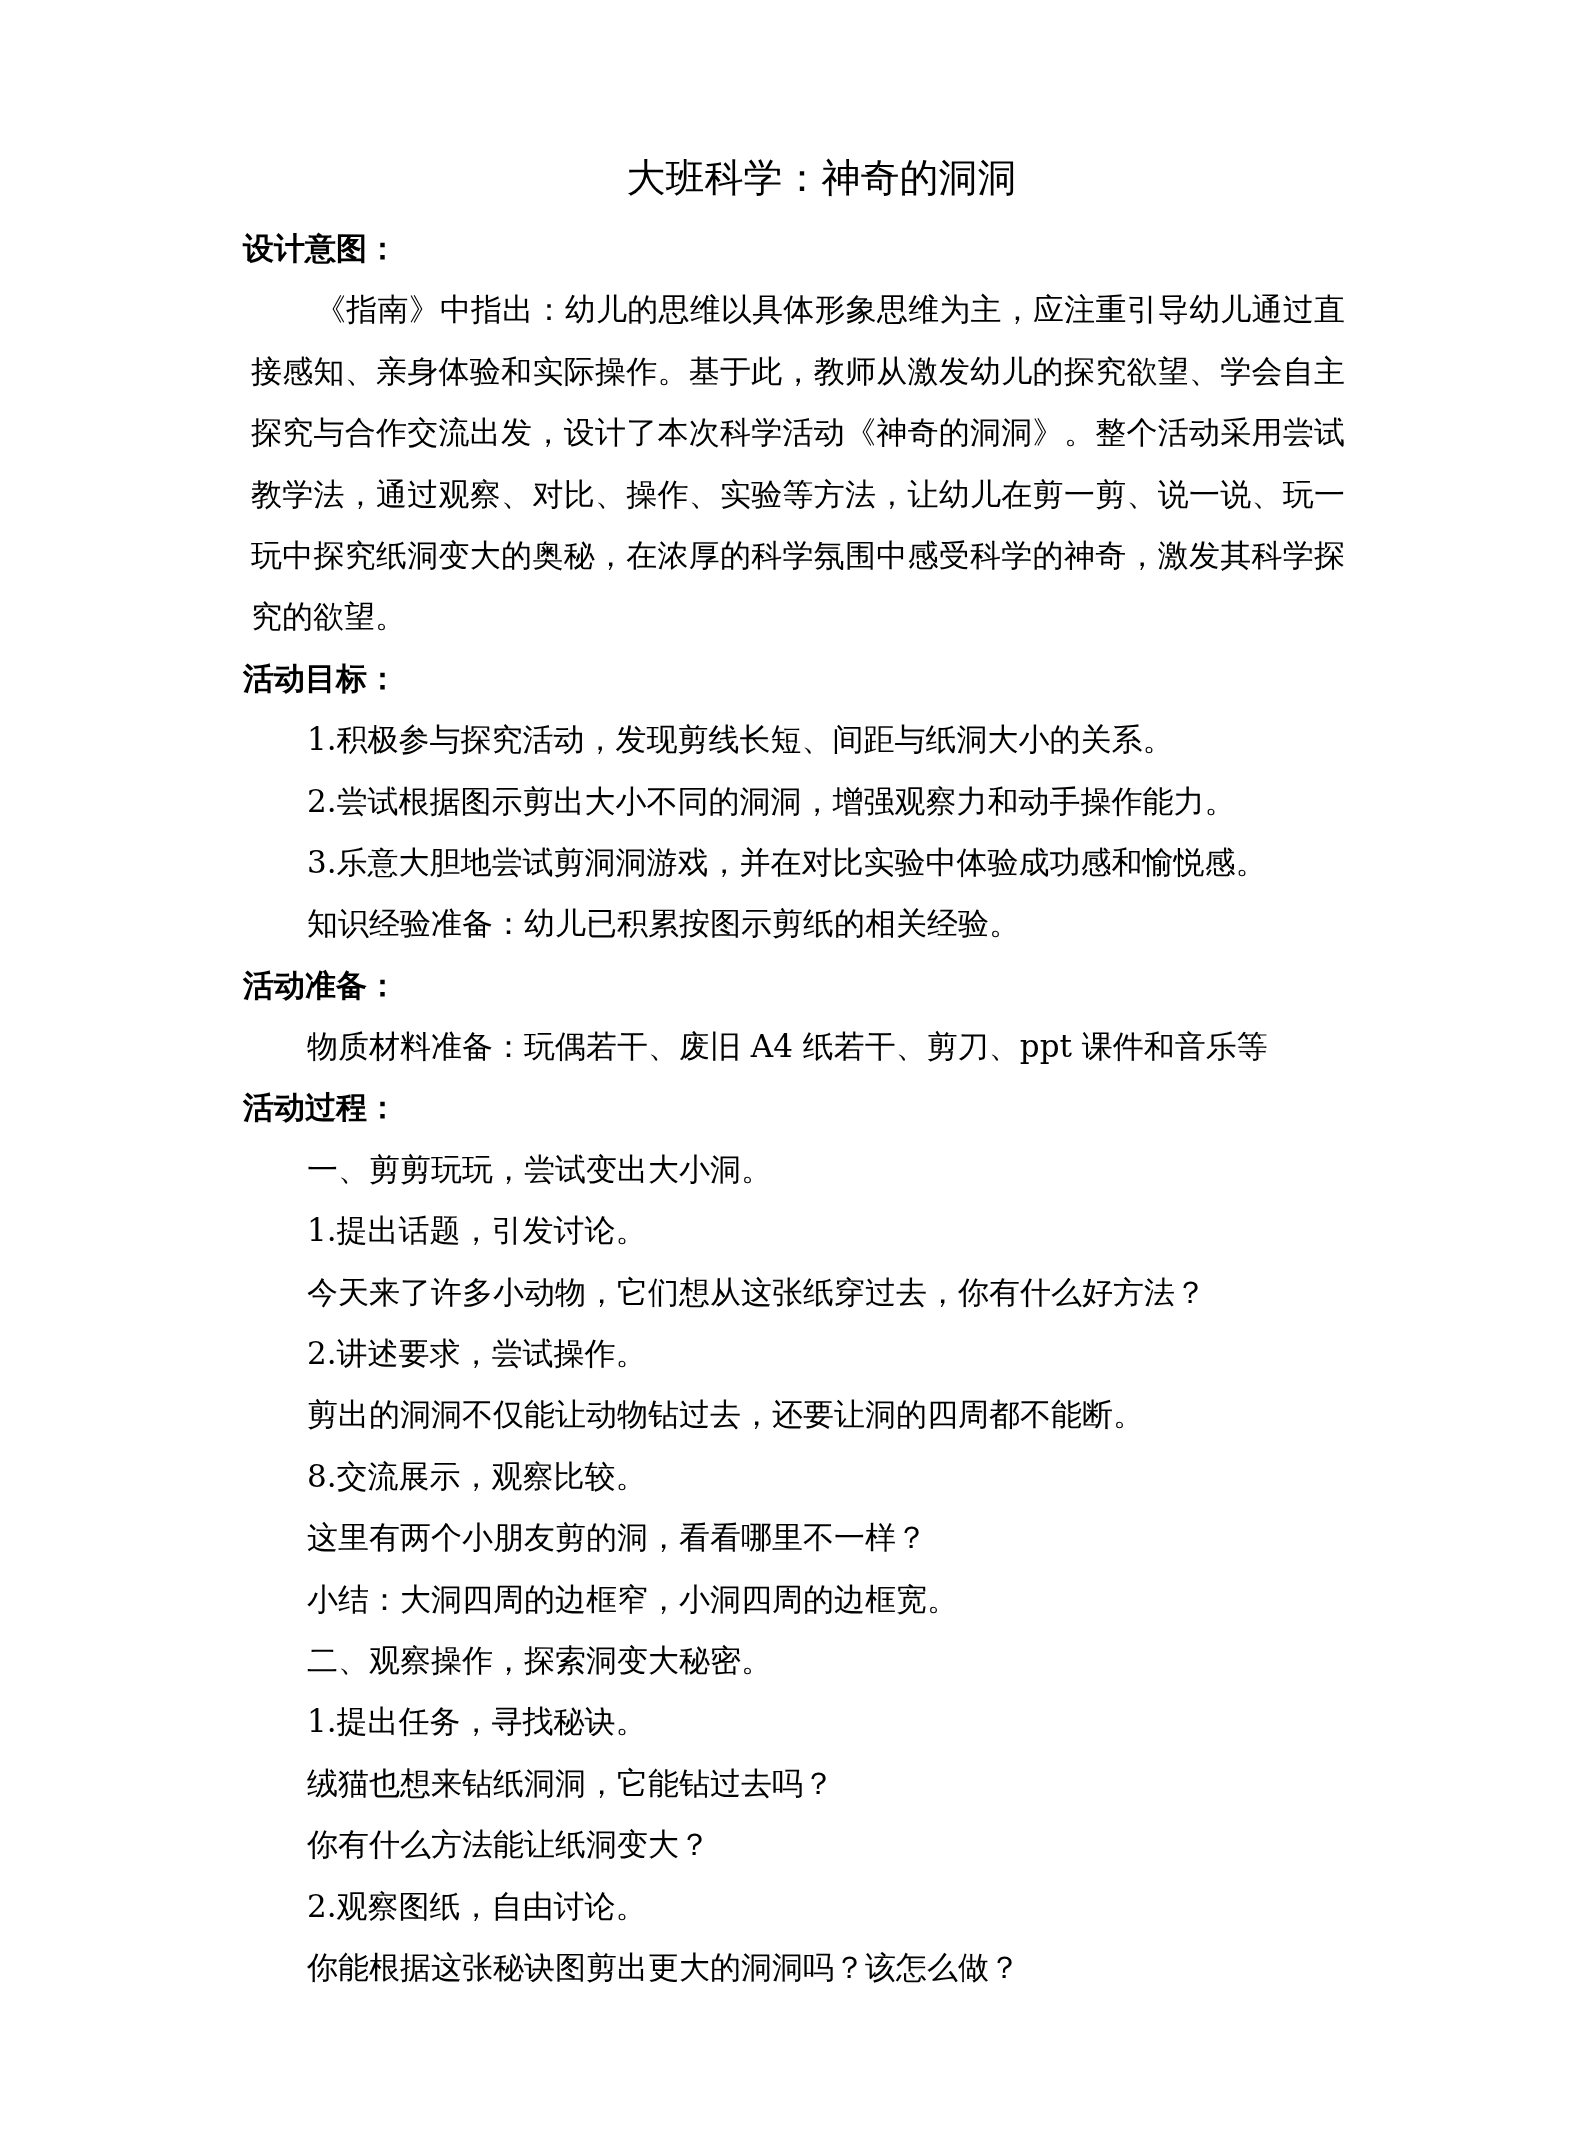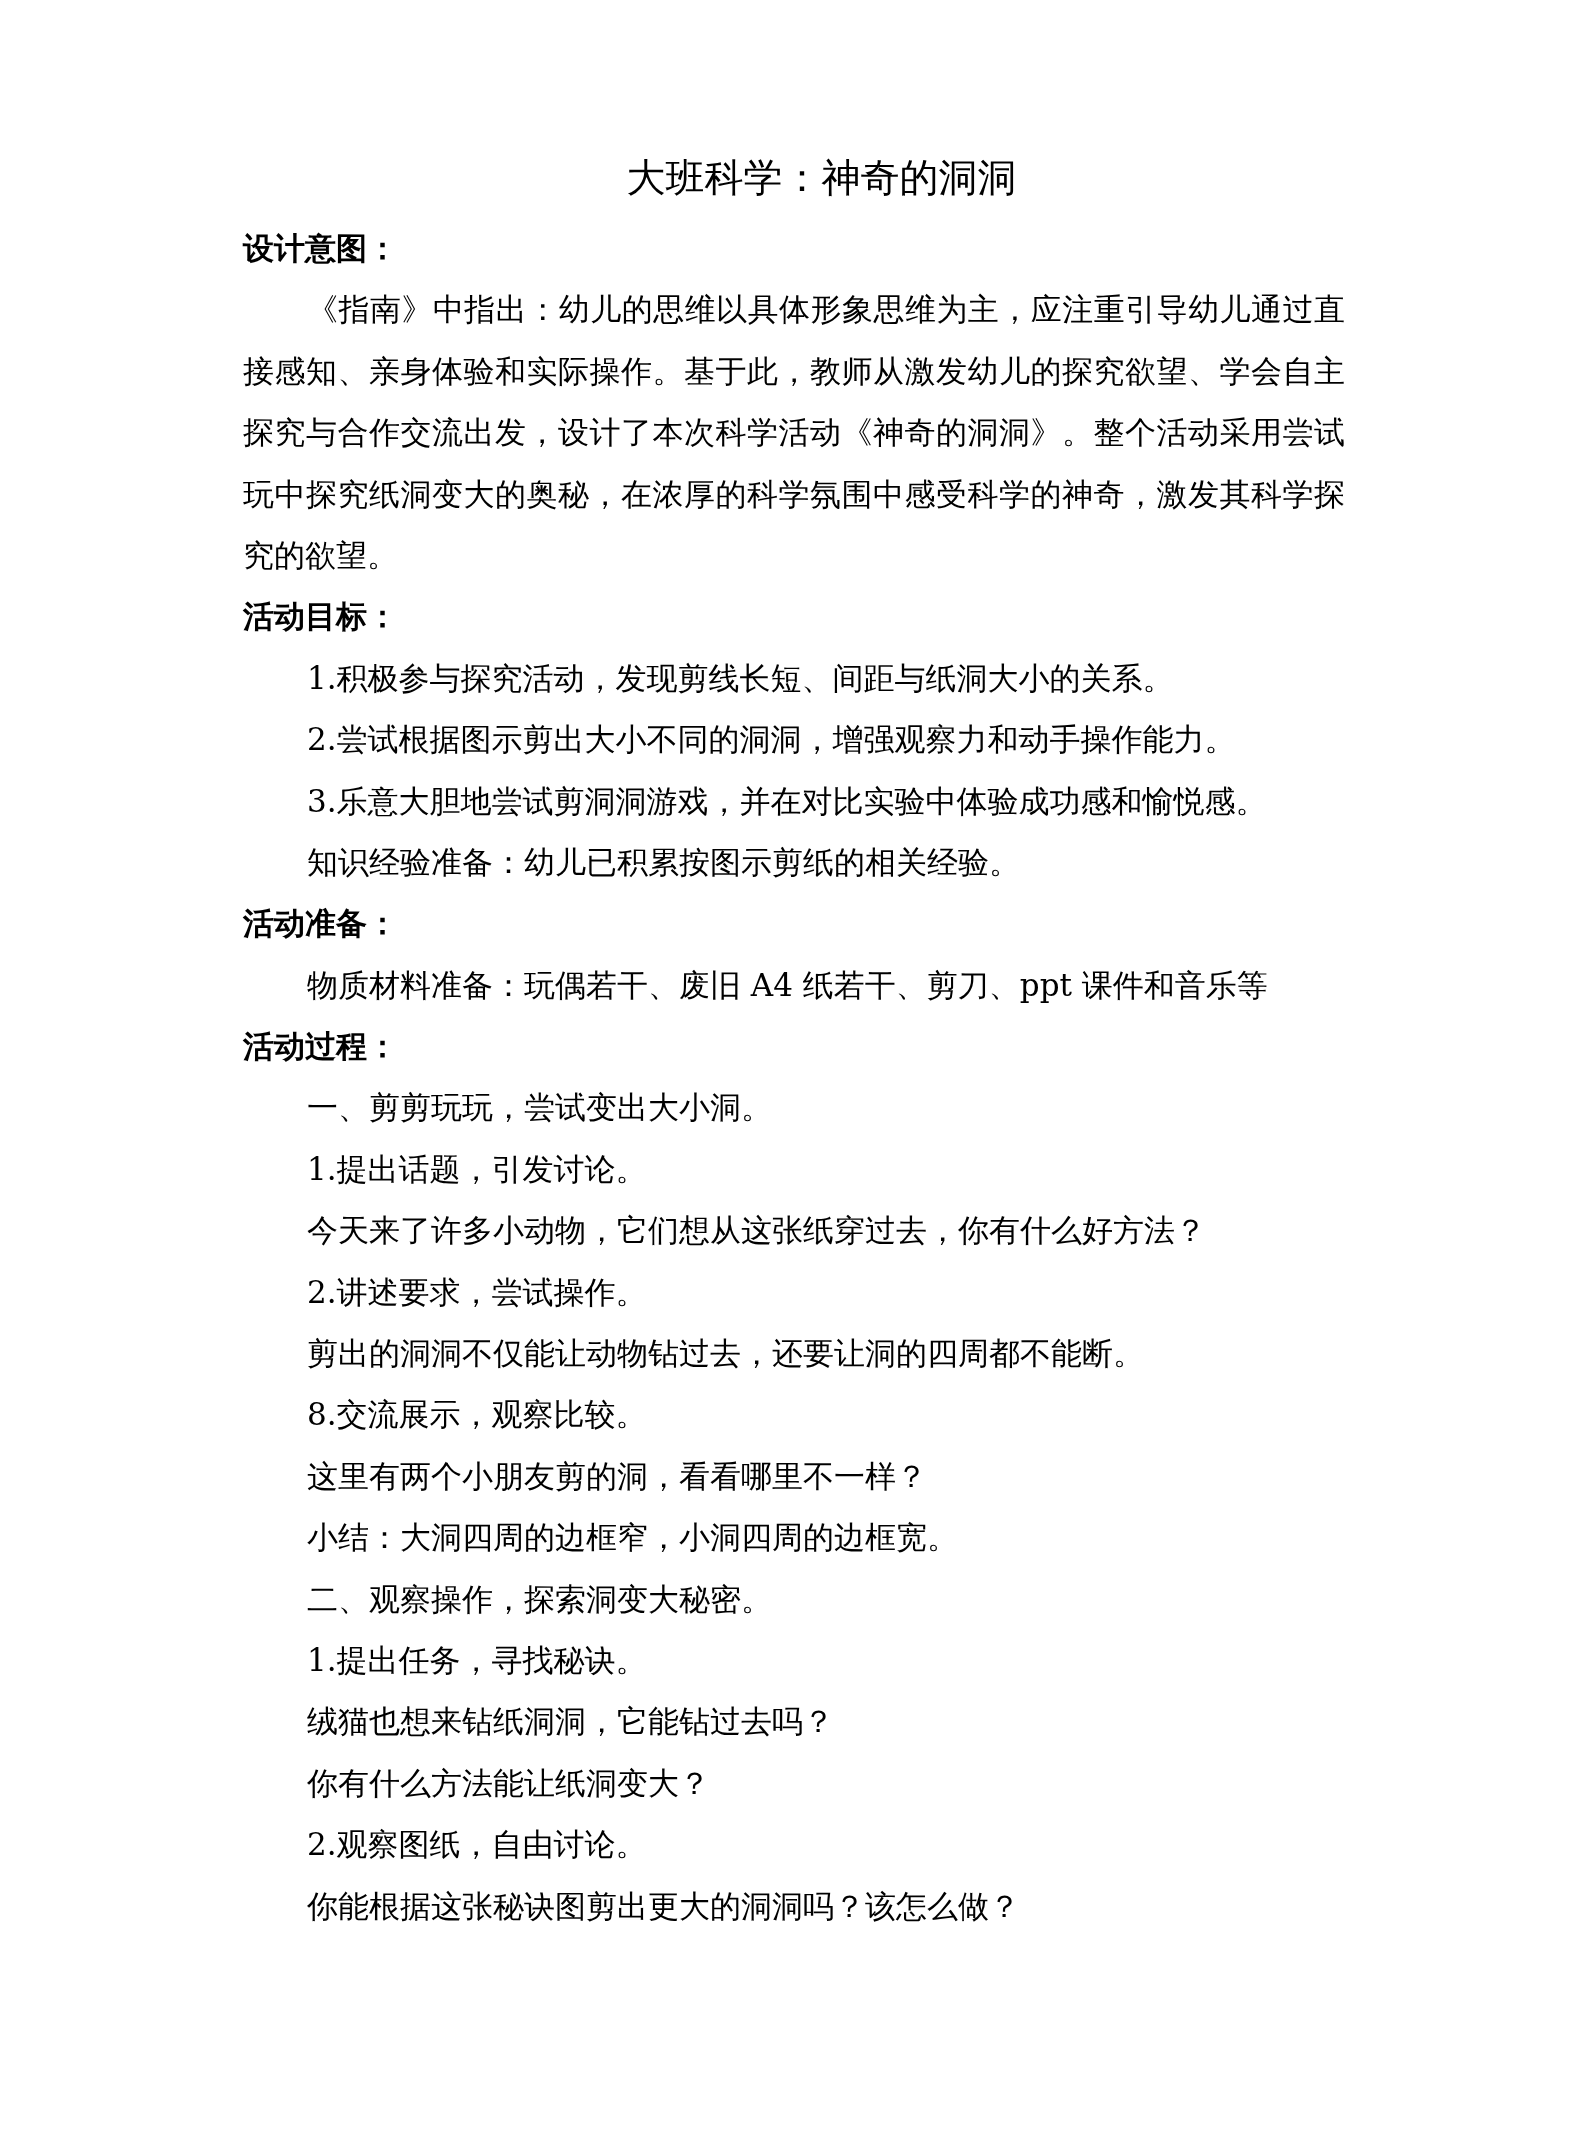--- a/index.html
+++ b/index.html
@@ -50,20 +50,21 @@
       white-space: nowrap;
       overflow: visible;
     }
     .section-heading {
       font-weight: bold;
     }
     .para {
       text-indent: 0;
       text-align: justify;
       text-align-last: justify;
+      margin-left: 8px;
     }
     .para .line {
       text-align: justify;
       text-align-last: justify;
     }
     .para .line.first {
       padding-left: 64px;
     }
     .para .line.last {
       text-align-last: left;
@@ -82,20 +83,21 @@
 
   <div class="doc-title">大班科学：神奇的洞洞</div>
 
   <div class="body-text">
 
     <div class="line section-heading">设计意图：</div>
     <div class="para">
       <div class="line first">《指南》中指出：幼儿的思维以具体形象思维为主，应注重引导幼儿通过直</div>
       <div class="line">接感知、亲身体验和实际操作。基于此，教师从激发幼儿的探究欲望、学会自主</div>
       <div class="line">探究与合作交流出发，设计了本次科学活动《神奇的洞洞》。整个活动采用尝试</div>
+      <div class="line">教学法，通过观察、对比、操作、实验等方法，让幼儿在剪一剪、说一说、玩一</div>
       <div class="line">玩中探究纸洞变大的奥秘，在浓厚的科学氛围中感受科学的神奇，激发其科学探</div>
       <div class="line last">究的欲望。</div>
     </div>
 
     <div class="line section-heading">活动目标：</div>
     <div class="line indent">1.积极参与探究活动，发现剪线长短、间距与纸洞大小的关系。</div>
     <div class="line indent">2.尝试根据图示剪出大小不同的洞洞，增强观察力和动手操作能力。</div>
     <div class="line indent">3.乐意大胆地尝试剪洞洞游戏，并在对比实验中体验成功感和愉悦感。</div>
 
     <div class="line indent">知识经验准备：幼儿已积累按图示剪纸的相关经验。</div>

